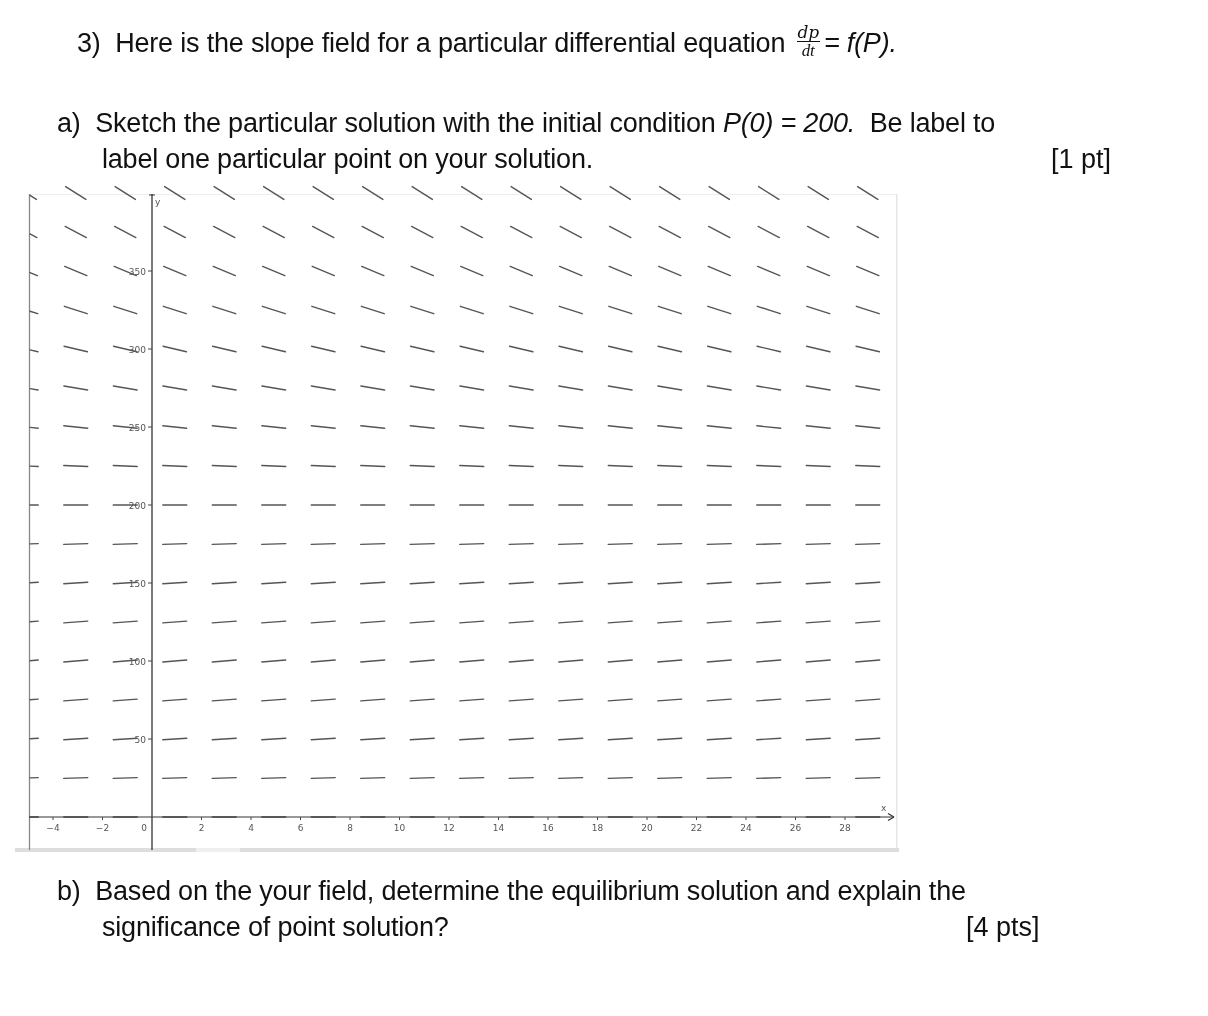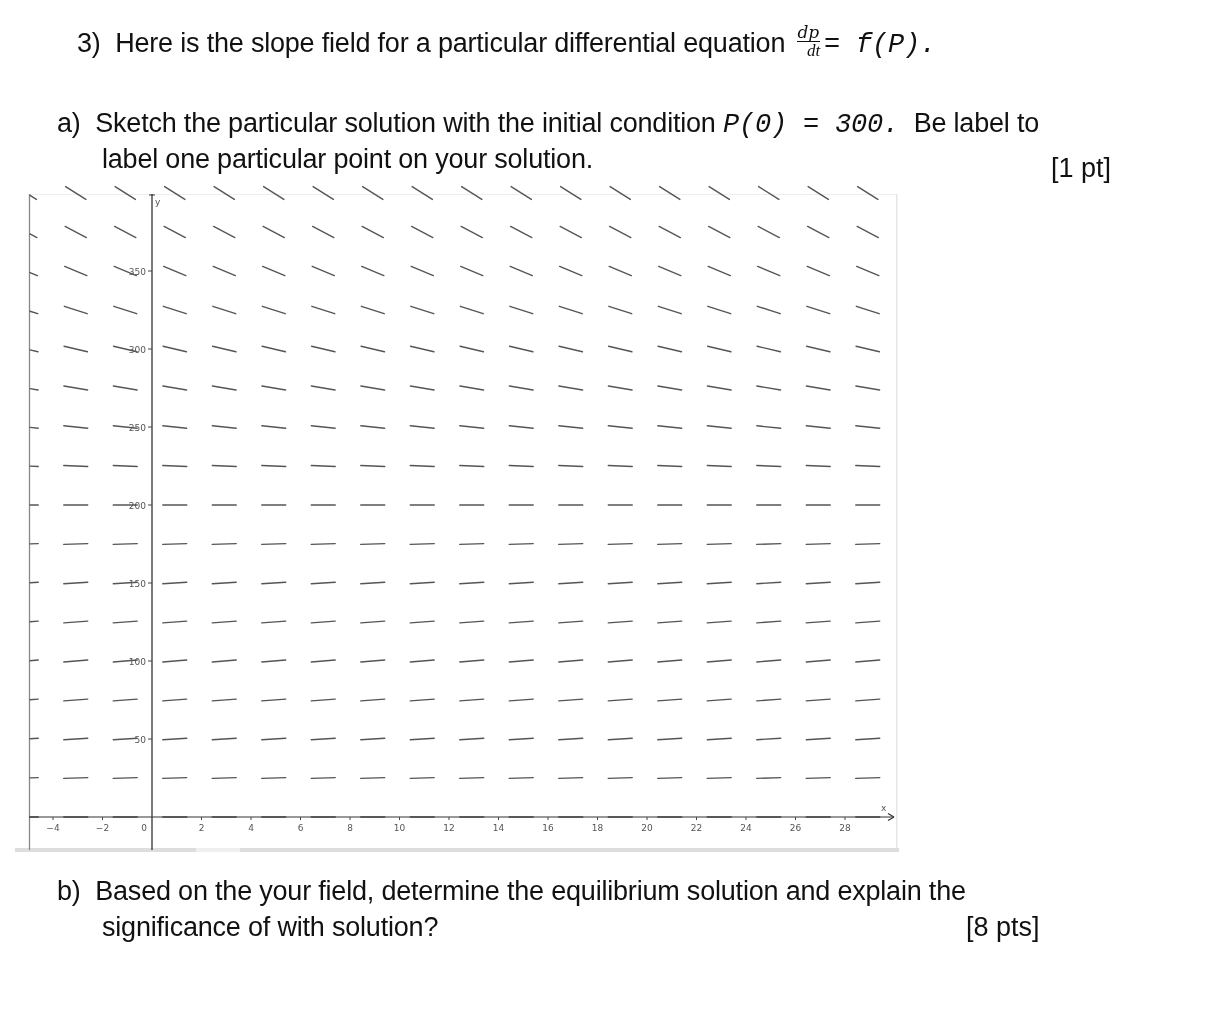--- a/index.html
+++ b/index.html
@@ -1,20 +1,20 @@
 <!DOCTYPE html>
 <html><head>
 <meta charset="utf-8">
 <style>
   html, body { margin: 0; padding: 0; background: #ffffff; }
   body { width: 1208px; height: 1016px; position: relative; overflow: hidden;
          font-family: "Liberation Sans", sans-serif; color: #111; }
   .line { position: absolute; font-size: 27px; line-height: 32px; white-space: nowrap; letter-spacing: -0.2px; }
-  .math { font-family: Liberation Mono, monospace; font-style: italic; }
-  .frac { display: inline-block; vertical-align: middle; text-align: right; font-size: 17px; line-height: 18px;
+  .math { font-family: Liberation Sans, sans-serif; font-style: italic; }
+  .frac { display: inline-block; vertical-align: middle; text-align: center; font-size: 17px; line-height: 18px;
           font-family: "DejaVu Serif", "Liberation Serif", serif; font-style: italic; margin: 0 4px; position: relative; top: -3px; }
   .frac .num { display: block; border-bottom: 1.3px solid #111; padding: 0 1px; }
   .frac .den { display: block; font-family: Liberation Serif, serif; }
   .pts { position: absolute; font-size: 27px; line-height: 32px; }
   #plot { position: absolute; left: 0; top: 180px; width: 910px; height: 690px; }
   #plot svg { position: absolute; left: 0; top: 0; }
   .ticklabel { font-family: "DejaVu Sans", sans-serif; font-size: 9px; fill: #555; }
 </style>
 </head>
 <body>
@@ -24,25 +24,25 @@
   <span>Here is the slope field for a particular differential equation</span>
   <span class="frac">
     <span class="num">dp</span>
     <span class="den">dt</span>
   </span><span class="math">= f(P).</span>
 </div>
 
 <div class="line" style="left:57px; top:107px;">
   <span>a)</span>&nbsp;
   <span>Sketch the particular solution with the initial condition</span>
-  <span class="math">P(0) = 300.</span>&nbsp;
+  <span class="math">P(0) = 200.</span>&nbsp;
   <span>Be label to</span>
 </div>
 <div class="line" style="left:102px; top:143px;">label one particular point on your solution.</div>
-<div class="pts" style="left:1051px; top:152px;">[1 pt]</div>
+<div class="pts" style="left:1051px; top:143px;">[1 pt]</div>
 
 <div id="plot">
   <svg id="plot-svg" width="910" height="690" viewBox="0 0 910 690" xmlns="http://www.w3.org/2000/svg">
 
     <rect x="29" y="14" width="868" height="1" fill="#eeeeee"></rect>
     <rect x="896" y="14" width="1.5" height="656" fill="#e6e6e6"></rect>
     <rect x="15" y="668" width="884" height="4" fill="#dddddd"></rect>
     <rect x="196" y="668" width="44" height="4" fill="#efefef"></rect>
     <line x1="29.5" y1="14" x2="29.5" y2="670" stroke="#888" stroke-width="1.3"></line>
     <g id="segments">
@@ -408,14 +408,14 @@
         <line x1="845" y1="637" x2="845" y2="640" stroke="#444" stroke-width="1"></line>
         <text x="845" y="651" text-anchor="middle" class="ticklabel">28</text>
       </g>
   </svg>
 </div>
 
 <div class="line" style="left:57px; top:875px;">
   <span>b)</span>&nbsp;
   <span>Based on the your field, determine the equilibrium solution and explain the</span>
 </div>
-<div class="line" style="left:102px; top:911px;">significance of with solution?</div>
-<div class="pts" style="left:966px; top:911px;">[8 pts]</div>
+<div class="line" style="left:102px; top:911px;">significance of point solution?</div>
+<div class="pts" style="left:966px; top:911px;">[4 pts]</div>
 
 </body></html>

